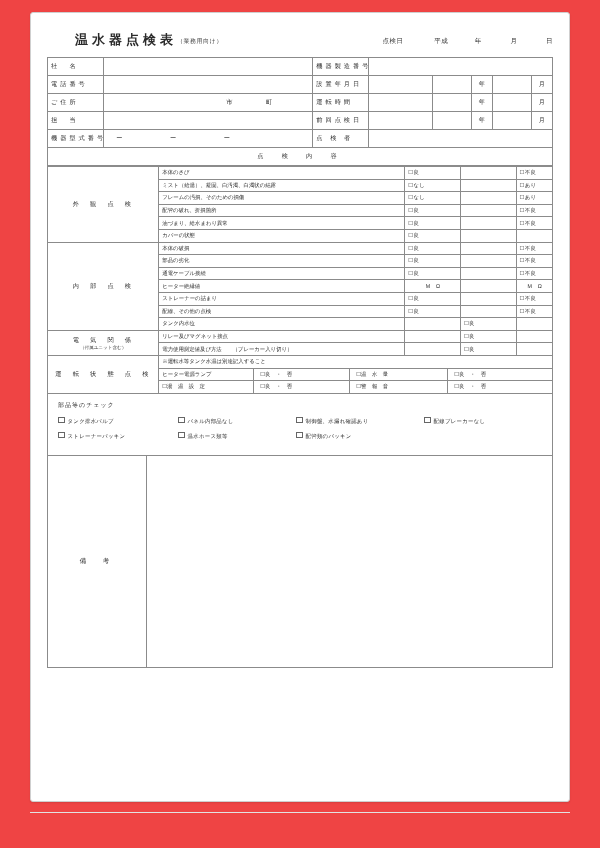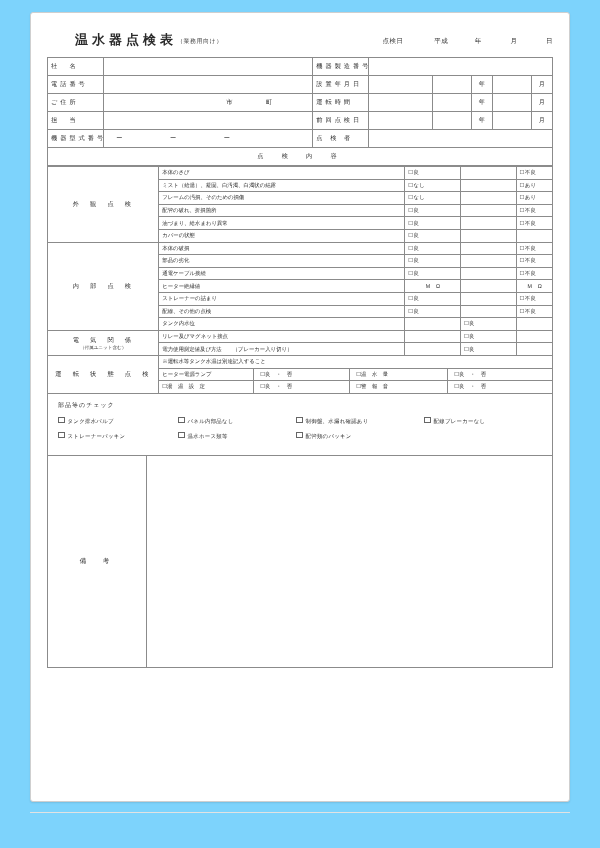--- a/index.html
+++ b/index.html
@@ -7,21 +7,21 @@
     padding: 0;
     background: #ffffff;
     width: 600px;
     height: 848px;
     font-family: "Liberation Sans", sans-serif;
   }
   #page {
     position: relative;
     width: 600px;
     height: 848px;
-    background: #7dd3fc;
+    background: #ef4444;
     overflow: hidden;
   }
   .sheet {
     position: absolute;
     left: 30px;
     top: 12px;
     width: 540px;
     height: 790px;
     background: #ffffff;
     border: 1px solid #cfcfcf;

